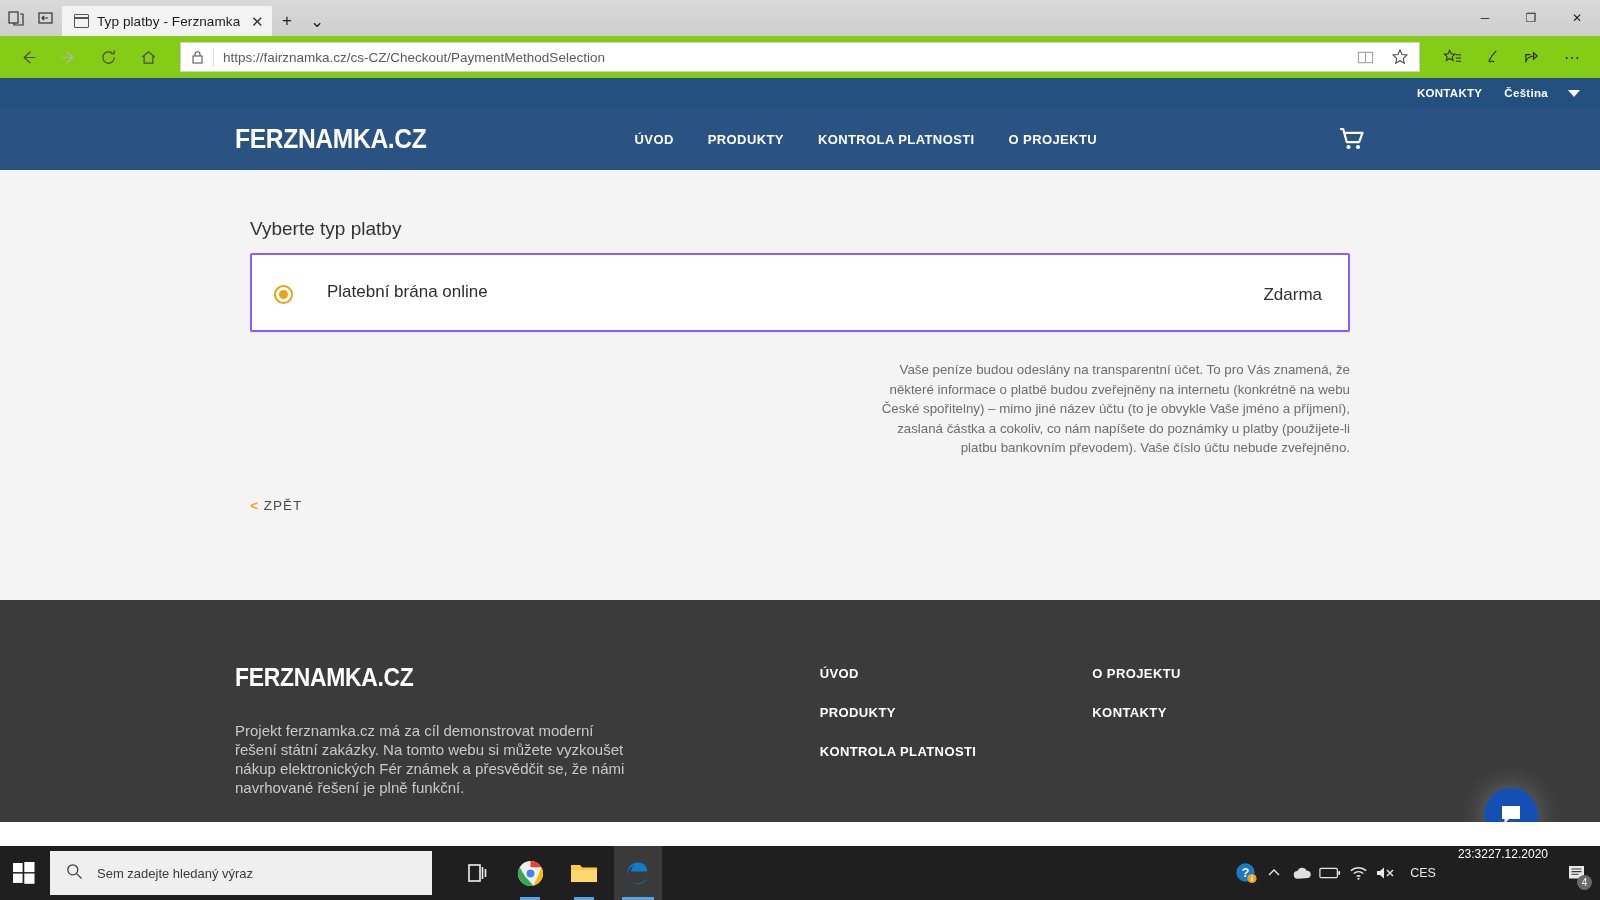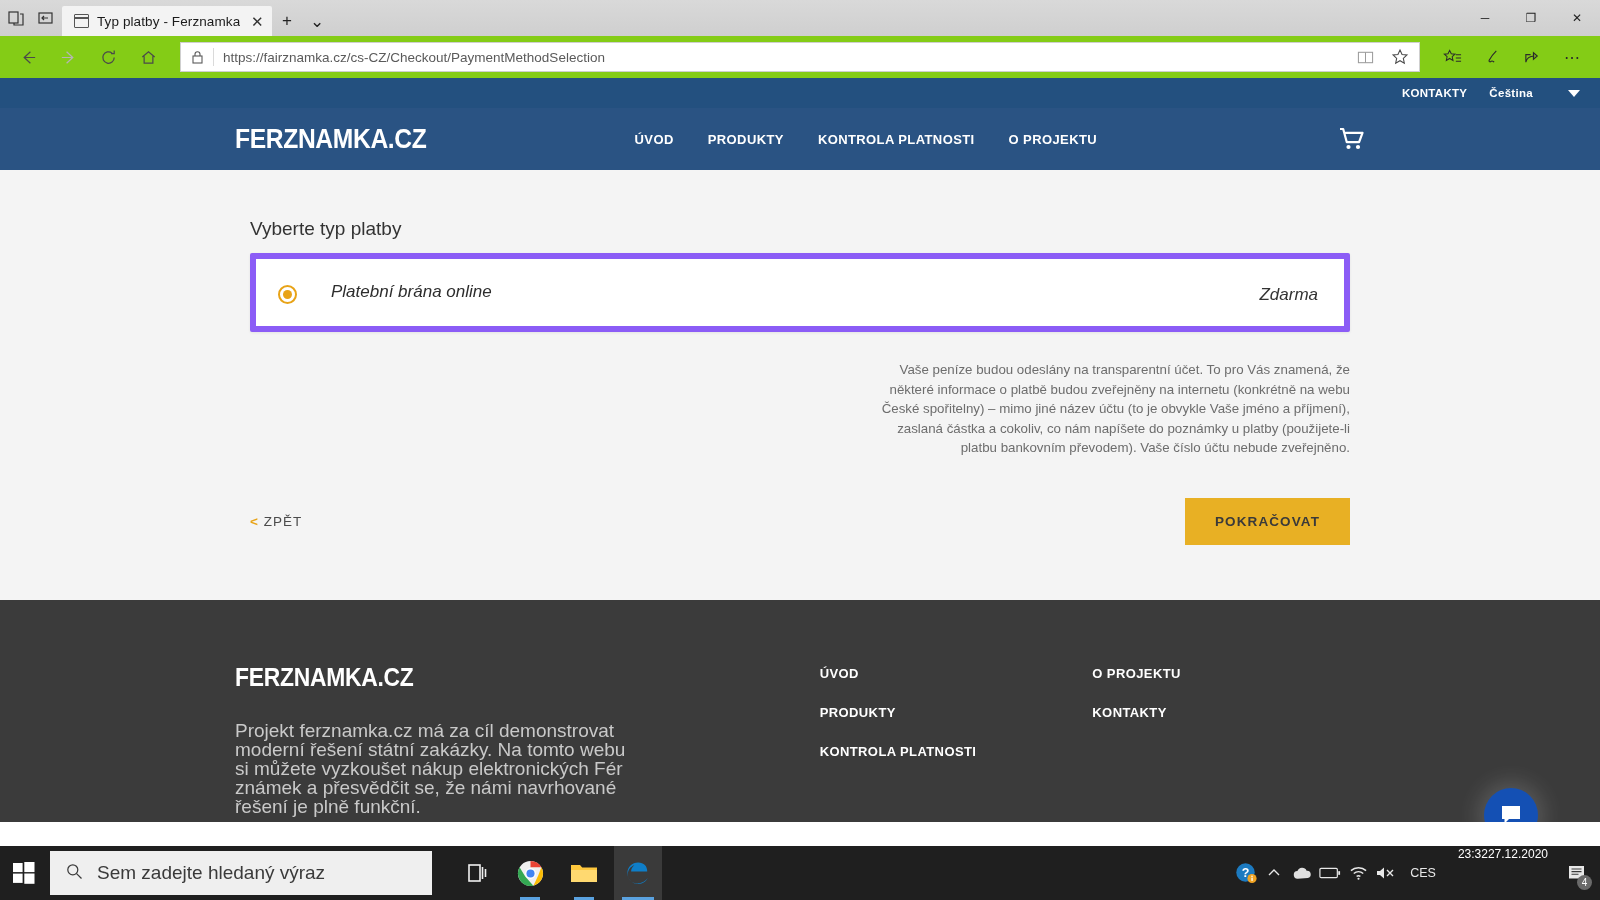--- a/index.html
+++ b/index.html
@@ -73,21 +73,21 @@
   }
   .topbar {
     height: 30px; background: #23507f; display: flex; align-items: center;
     justify-content: flex-end; padding-right: 20px;
   }
   .topbar-inner { width: 1130px; display:flex; justify-content:flex-end; align-items:center; gap: 22px; }
   .topbar a, .topbar span {
     color: #ffffff; font-size: 11.5px; font-weight: bold; letter-spacing: 0.3px;
     text-decoration: none;
   }
-  .lang { display:flex; align-items:center; gap:35px; }
+  .lang { display:flex; align-items:center; gap:20px; }
   .caret-down {
     width: 0; height: 0; border-left: 6px solid transparent; border-right: 6px solid transparent;
     border-top: 7px solid #ffffff;
   }
   .sitehead {
     height: 62px; background: #2a5383; display: flex; align-items: center;
   }
   .sitehead-inner {
     width: 1130px; margin: 0 auto; display: flex; align-items: center; justify-content: space-between;
   }
@@ -102,23 +102,23 @@
   }
   .cart-icon { color: #fff; display:flex; align-items:center; }
 
   .content {
     background: #f4f4f4; min-height: 430px; padding-top: 48px;
   }
   .content-inner { width: 1100px; margin: 0 auto; }
   .section-title { font-size: 19px; color: #333; font-weight: normal; margin-bottom: 13px; }
 
   .pay-card {
-    background: #ffffff; border: 6px solid #8b5cf6; border-radius: 2px;
+    background: #ffffff; border: 2px solid #8b5cf6; border-radius: 2px;
     box-shadow: 0 1px 3px rgba(0,0,0,0.07);
-    height: 79px; display: flex; align-items: center; padding: 4px 26px 0 22px; font-style: italic;
+    height: 79px; display: flex; align-items: center; padding: 4px 26px 0 22px;
   }
   .radio {
     width: 19px; height: 19px; border-radius: 50%; border: 2px solid #e8a317;
     display: flex; align-items: center; justify-content: center; flex: 0 0 auto;
   }
   .radio-dot { width: 9px; height: 9px; border-radius: 50%; background: #e8a317; }
   .pay-texts { margin-left: 34px; flex: 1 1 auto; }
   .pay-title { font-size: 17px; color: #2d2d2d; margin-bottom: 5px; }
   .pay-sub { font-size: 13px; color: #777; }
   .pay-price { font-size: 17px; color: #333; }
@@ -144,21 +144,21 @@
   .footer {
     background: #3b3b3b; padding-top: 62px; height: 268px; position: relative;
   }
   .footer-inner { width: 1130px; margin: 0 auto; display: flex; }
   .f-col-about { width: 470px; }
   .f-logo {
     color: #ffffff; font-size: 26px; font-weight: bold; letter-spacing: -0.3px;
     font-family: "Liberation Sans Narrow", "Liberation Sans", sans-serif;
     transform: scaleX(0.88); transform-origin: left center; margin-bottom: 20px;
   }
-  .f-desc { color: #c9c9c9; font-size: 19px; line-height: 19px; width: 400px; margin-top: 28px; }
+  .f-desc { color: #c9c9c9; font-size: 15px; line-height: 19px; width: 400px; margin-top: 28px; }
   .f-powered { color: #b9b9b9; font-size: 12.5px; font-weight: bold; letter-spacing: 0.8px; margin-top: 28px; }
   .f-col-links { width: 285px; padding-top: 4px; margin-left: 135px; }
   .f-col-links.second { margin-left: 0; }
   .f-col-links a {
     display: block; color: #ffffff; font-size: 13px; font-weight: bold;
     letter-spacing: 0.4px; text-decoration: none; margin-bottom: 24px;
   }
   .chat-btn {
     position: absolute; right: 62px; bottom: 26px;
     width: 54px; height: 54px; border-radius: 50%; background: #1450b4;
@@ -169,21 +169,21 @@
   
   .taskbar {
     position: absolute; left: 0; bottom: 0; width: 1600px; height: 54px;
     background: #1f1f1f; display: flex; align-items: center;
   }
   .start-btn { width: 48px; height: 54px; display:flex; align-items:center; justify-content:center; }
   .search-box {
     width: 382px; height: 44px; background: #efefef; display: flex; align-items: center;
     gap: 14px; padding: 0 16px; margin-left: 2px;
   }
-  .search-text { font-size: 19px; color: #3a3a3a; }
+  .search-text { font-size: 13px; color: #3a3a3a; }
   .task-icons { display: flex; align-items: center; gap: 6px; margin-left: 20px; }
   .task-ico { width: 48px; height: 54px; display:flex; align-items:center; justify-content:center; position: relative; }
   .task-ico.active { background: #3a3a3a; }
   .task-ico.active:after {
     content:""; position:absolute; bottom:0; left:8px; right:8px; height:3px; background:#5aa2e0;
   }
   .task-ico.open:after {
     content:""; position:absolute; bottom:0; left:14px; right:14px; height:3px; background:#5aa2e0;
   }
   .tray { margin-left: auto; display: flex; align-items: center; gap: 0; padding-right: 6px; height: 54px; }
@@ -342,21 +342,20 @@
           <div class="pay-texts">
             <div class="pay-title">Platební brána online</div>
           </div>
           <div class="pay-price">Zdarma</div>
         </div>
 
         <p class="note">Vaše peníze budou odeslány na transparentní účet. To pro Vás znamená, že některé informace o platbě budou zveřejněny na internetu (konkrétně na webu České spořitelny) – mimo jiné název účtu (to je obvykle Vaše jméno a příjmení), zaslaná částka a cokoliv, co nám napíšete do poznámky u platby (použijete-li platbu bankovním převodem). Vaše číslo účtu nebude zveřejněno.</p>
 
         <div class="actions">
           <a href="#" class="back-link"><span class="chev">&lt;</span> <span>ZPĚT</span></a>
-          <button class="btn-primary">POKRAČOVAT</button>
         </div>
       </div>
     </div>
 
     <div class="footer">
       <div class="footer-inner">
         <div class="f-col-about">
           <div class="f-logo">FERZNAMKA.CZ</div>
           <div class="f-desc">Projekt ferznamka.cz má za cíl demonstrovat moderní řešení státní zakázky. Na tomto webu si můžete vyzkoušet nákup elektronických Fér známek a přesvědčit se, že námi navrhované řešení je plně funkční.</div>
           <div class="f-powered">POWERED BY</div>

